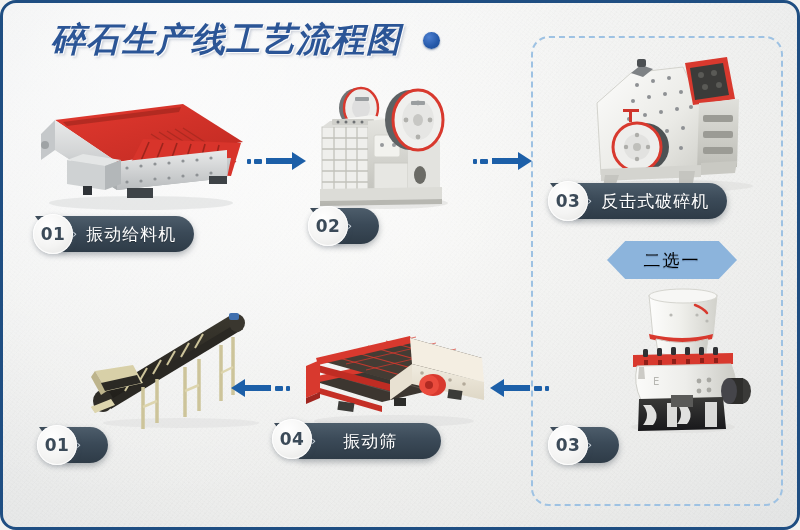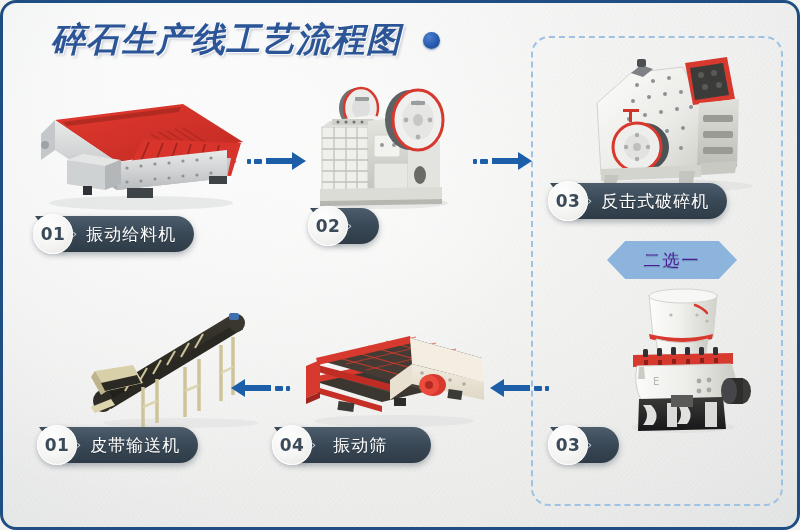--- a/index.html
+++ b/index.html
@@ -124,21 +124,21 @@
   
   #choose-one{
     position:absolute;
     left:604px; top:238px;
     width:130px; height:38px;
     z-index:6;
     background:#8cb4dc;
     -webkit-clip-path: polygon(14% 0,86% 0,100% 50%,86% 100%,14% 100%,0 50%);
     clip-path: polygon(14% 0,86% 0,100% 50%,86% 100%,14% 100%,0 50%);
     display:flex;align-items:center;justify-content:center;
-    color:#4c1d95;font-size:17px;letter-spacing:2px;
+    color:#000000;font-size:17px;letter-spacing:2px;
     text-shadow:0 1px 1px rgba(40,70,110,.35);
   }
 
   
   .arrow{ position:absolute; z-index:6; display:flex; align-items:center; }
   .arrow .dot{ width:4px;height:5px;background:#1c5fa8;margin-right:3px;border-radius:1px;}
   .arrow .dash{ width:8px;height:5px;background:#1c5fa8;margin-right:4px;border-radius:1px;}
   .arrow .shaft{ height:6px;background:#1c5fa8;}
   .arrow .head{
     width:0;height:0;border-style:solid;
@@ -621,29 +621,28 @@
     </div>
   </div>
 
   <div class="label" style="left:545px;top:428px;">
     <div class="badge">03</div>
     <div class="bubble">
       <span class="chev">›</span>
     </div>
   </div>
 
-  <div class="label" style="left:269px;top:428px;">
+  <div class="label" style="left:269px;top:428px;align-items:flex-end;">
     <div class="badge">04</div>
     <div class="bubble" style="padding-right:44px;">
       <span class="chev">›</span>
-      <span class="txt" style="margin-left:8px">振动筛</span>
+      <span class="txt" style="margin-left:18px">振动筛</span>
     </div>
   </div>
 
   <div class="label" style="left:34px;top:428px;">
     <div class="badge">01</div>
     <div class="bubble">
       <span class="chev">›</span>
-      <span class="txt">皮带输送机</span>
     </div>
   </div>
 
 </div>
 
 </body></html>

